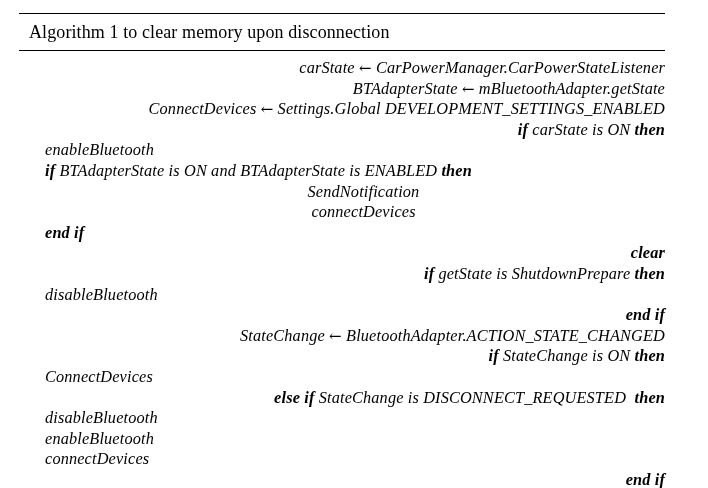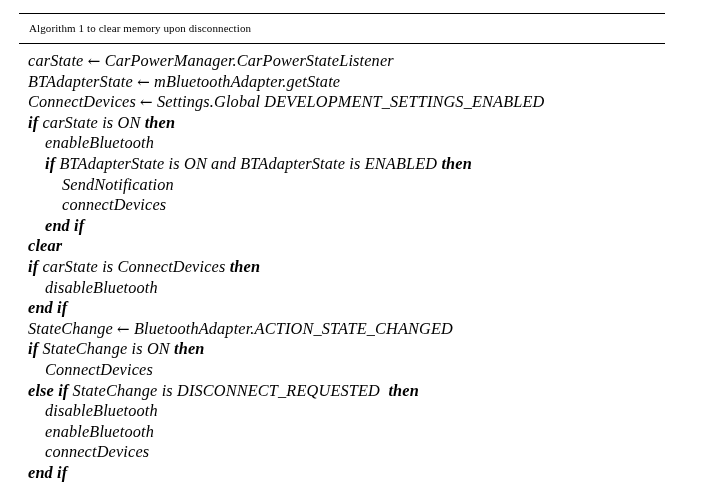--- a/index.html
+++ b/index.html
@@ -27,21 +27,21 @@
   .rule {
     height: 0;
     border-top: 1.6px solid #000000;
     width: 100%;
   }
   .rule-top    { border-top-width: 1.6px; }
   .rule-mid    { border-top-width: 1.6px; }
 
   .algo-title {
     font-family: "Liberation Serif", "DejaVu Serif", serif;
-    font-size: 11px;
+    font-size: 18px;
     font-style: normal;
     font-weight: normal;
     line-height: 1;
     padding: 9px 0 9px 10px;
     white-space: pre;
     letter-spacing: 0.1px;
   }
 
   .algo-body {
     padding: 7px 0 6px 9px;
@@ -54,24 +54,24 @@
     line-height: 20.6px;
     white-space: pre;
     letter-spacing: 0.15px;
   }
 
   .kw {
     font-weight: bold;
     font-style: italic;
   }
 
-  .ind-0 { padding-left: 0px; }
+  .ind-0 { padding-left: 0px; text-align: right; }
   .ind-1 { padding-left: 17px; }
   .ind-2 { padding-left: 17px; }
-  .ind-3 { padding-left: 34px; }
+  .ind-3 { padding-left: 34px; text-align: center; }
 
   .arrow {
     font-style: normal;
     font-family: "DejaVu Serif", "Liberation Serif", serif;
     font-size: 15px;
   }
 </style>
 </head>
 <body>
 
@@ -87,21 +87,21 @@
       <div class="algo-line ind-0"><span>carState </span><span class="arrow">←</span><span> CarPowerManager.CarPowerStateListener</span></div>
       <div class="algo-line ind-0"><span>BTAdapterState </span><span class="arrow">←</span><span> mBluetoothAdapter.getState</span></div>
       <div class="algo-line ind-0"><span>ConnectDevices </span><span class="arrow">←</span><span> Settings.Global DEVELOPMENT_SETTINGS_ENABLED</span></div>
       <div class="algo-line ind-0"><span class="kw">if</span><span> carState is ON </span><span class="kw">then</span></div>
       <div class="algo-line ind-1"><span>enableBluetooth</span></div>
       <div class="algo-line ind-1"><span class="kw">if</span><span> BTAdapterState is ON and BTAdapterState is ENABLED </span><span class="kw">then</span></div>
       <div class="algo-line ind-3"><span>SendNotification</span></div>
       <div class="algo-line ind-3"><span>connectDevices</span></div>
       <div class="algo-line ind-2"><span class="kw">end if</span></div>
       <div class="algo-line ind-0"><span class="kw">clear</span></div>
-      <div class="algo-line ind-0"><span class="kw">if</span><span> carState is ConnectDevices </span><span class="kw">then</span></div>
+      <div class="algo-line ind-0"><span class="kw">if</span><span> getState is ShutdownPrepare </span><span class="kw">then</span></div>
       <div class="algo-line ind-1"><span>disableBluetooth</span></div>
       <div class="algo-line ind-0"><span class="kw">end if</span></div>
       <div class="algo-line ind-0"><span>StateChange </span><span class="arrow">←</span><span> BluetoothAdapter.ACTION_STATE_CHANGED</span></div>
       <div class="algo-line ind-0"><span class="kw">if</span><span> StateChange is ON </span><span class="kw">then</span></div>
       <div class="algo-line ind-1"><span>ConnectDevices</span></div>
       <div class="algo-line ind-0"><span class="kw">else if</span><span> StateChange is DISCONNECT_REQUESTED  </span><span class="kw">then</span></div>
       <div class="algo-line ind-1"><span>disableBluetooth</span></div>
       <div class="algo-line ind-1"><span>enableBluetooth</span></div>
       <div class="algo-line ind-1"><span>connectDevices</span></div>
       <div class="algo-line ind-0"><span class="kw">end if</span></div>

